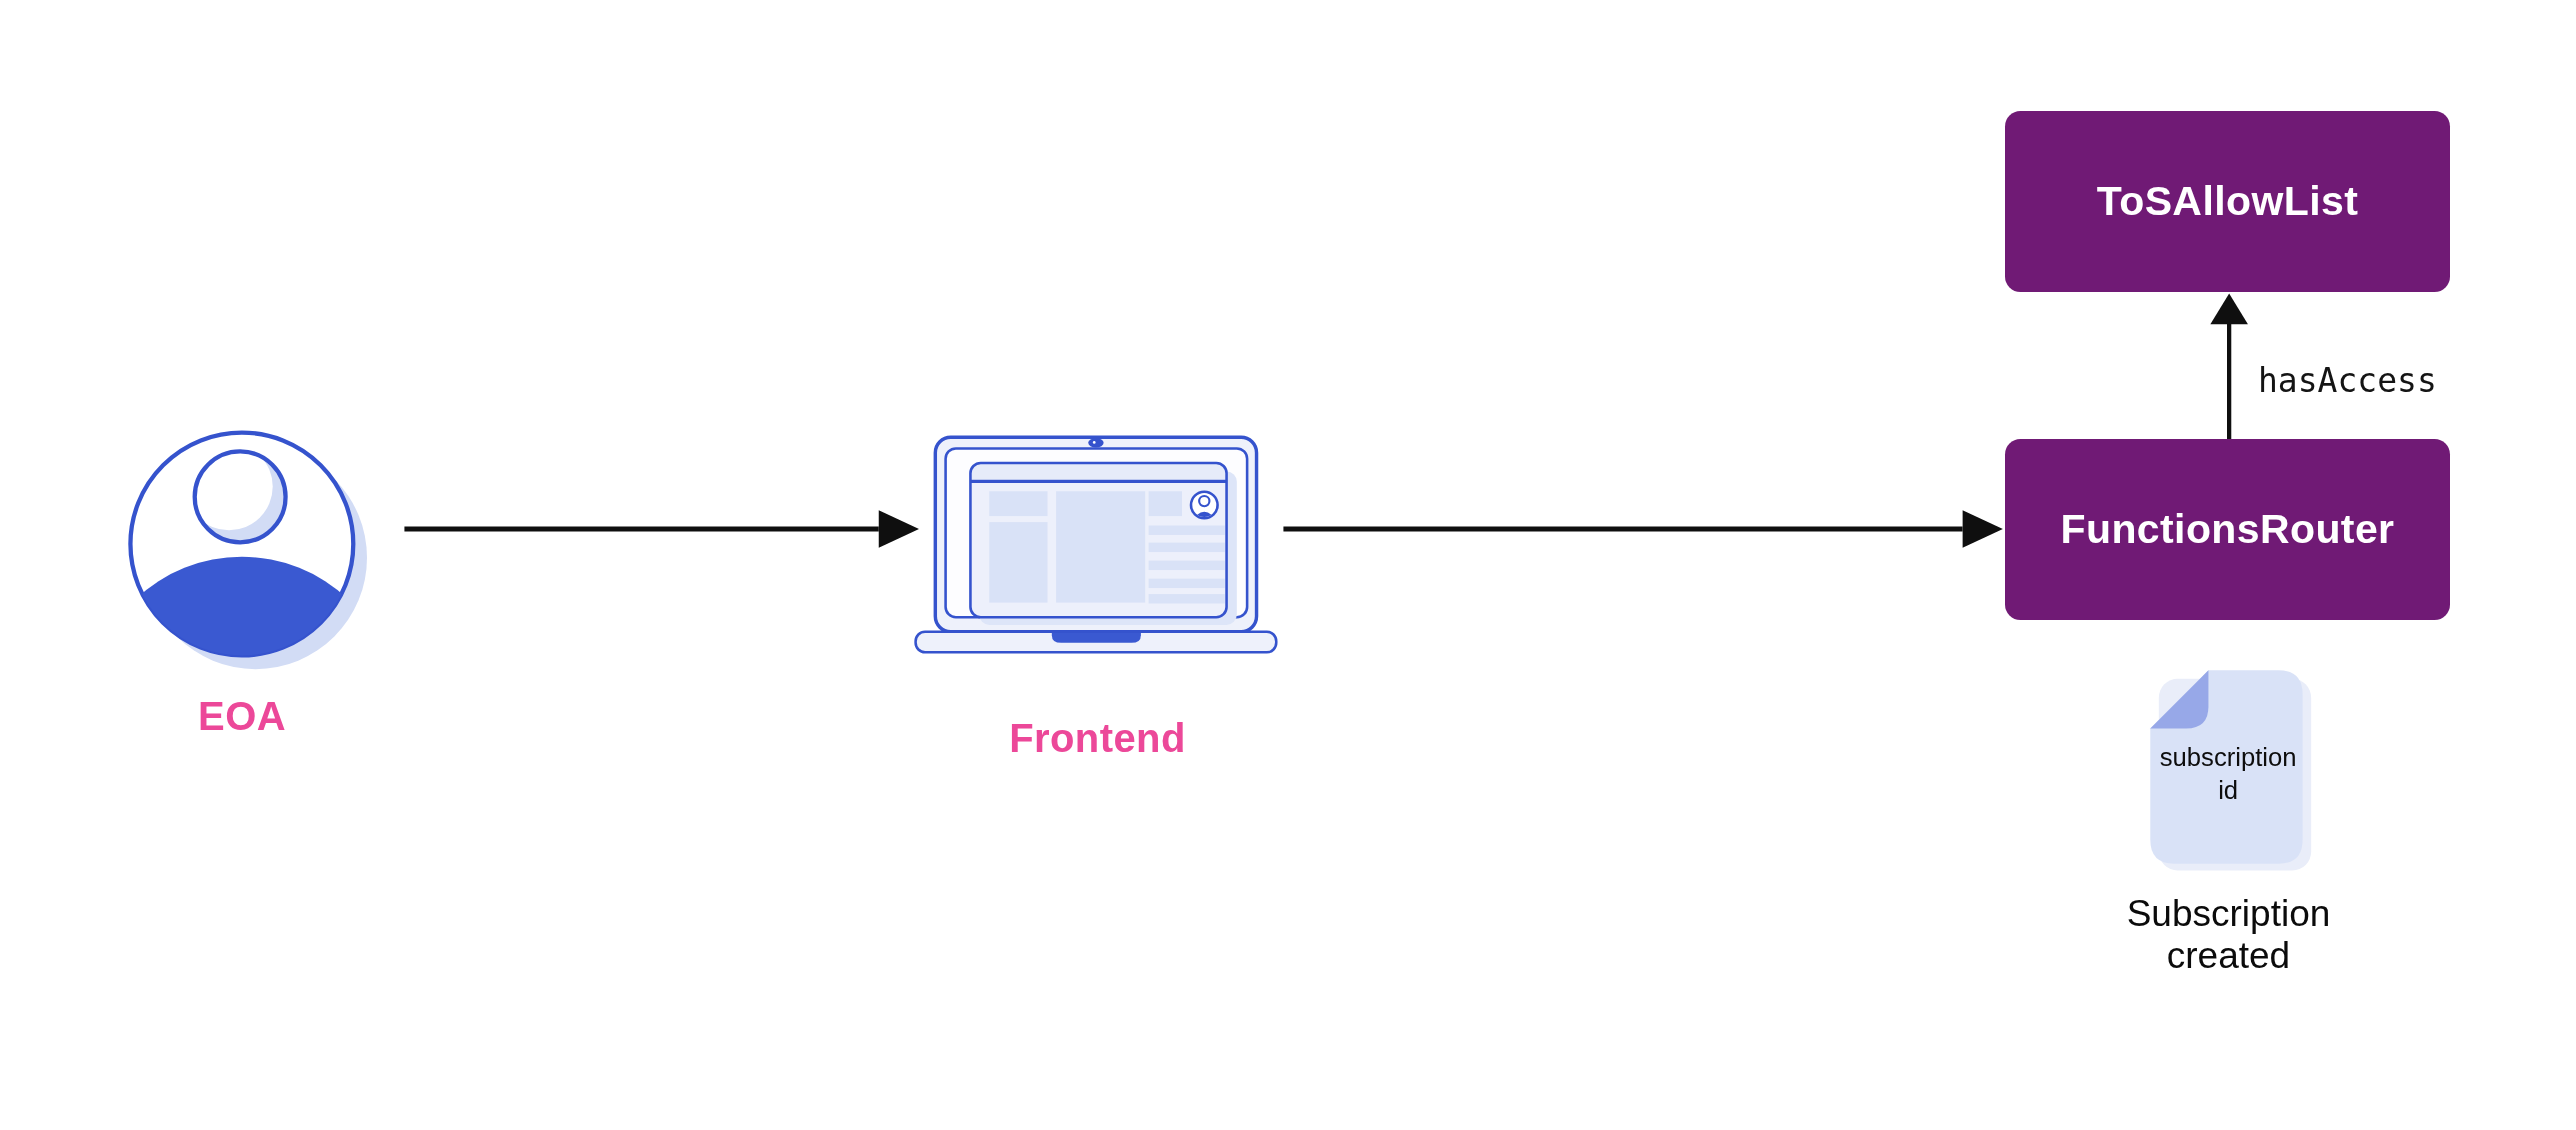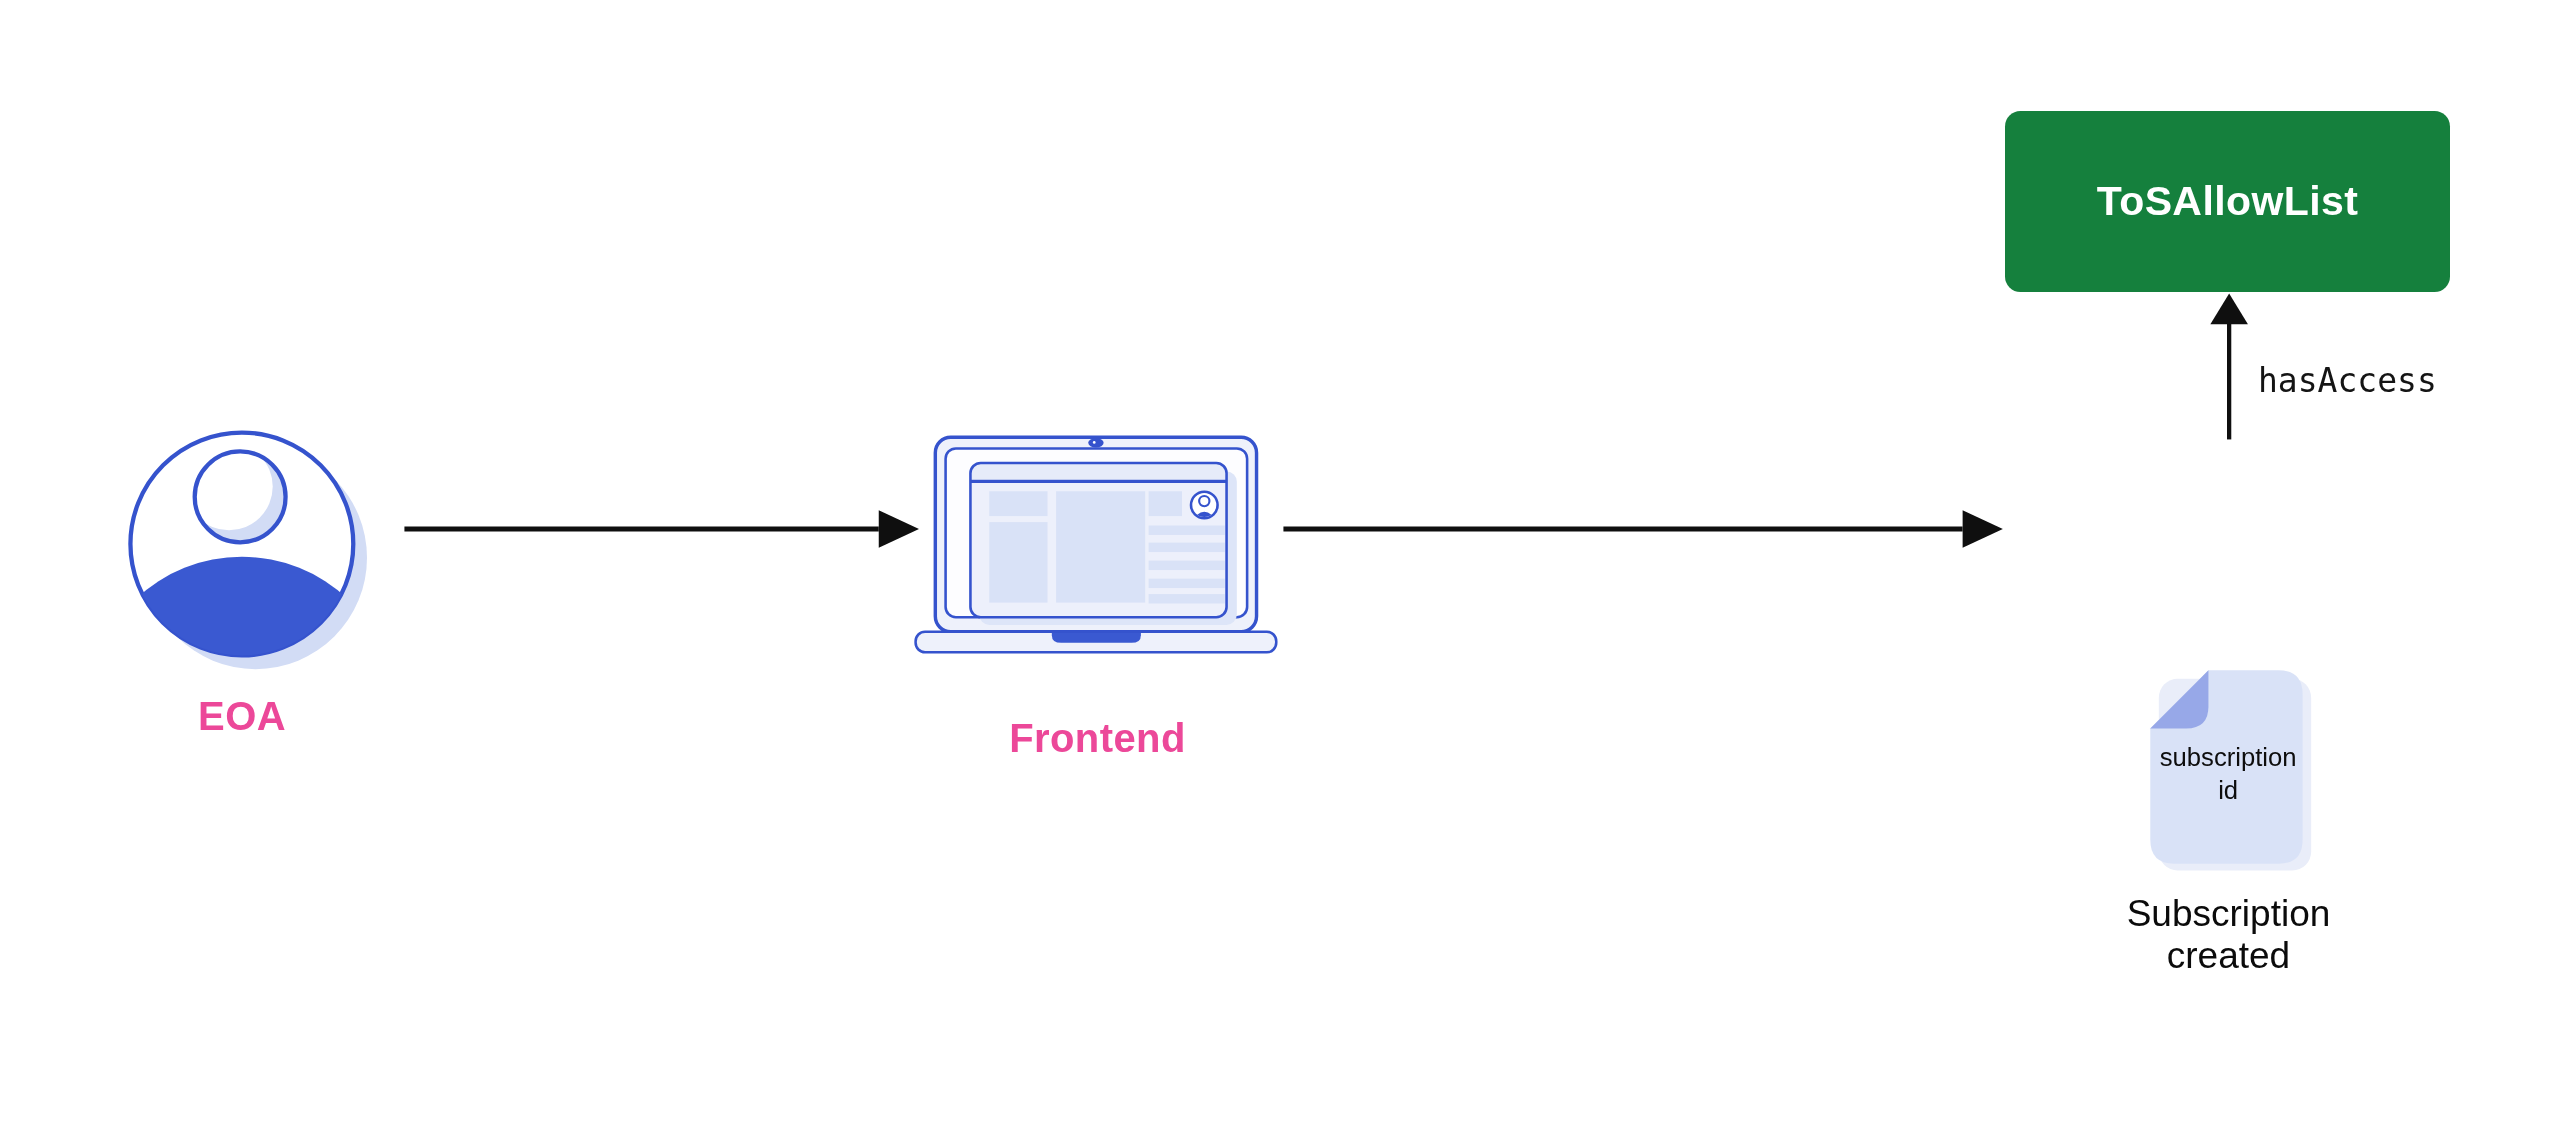--- a/index.html
+++ b/index.html
@@ -24,21 +24,21 @@
     position: absolute;
     font-family: "DejaVu Sans Mono", monospace;
     font-size: 33px;
     color: #141414;
     white-space: nowrap;
   }
   .contract-box {
     position: absolute;
     width: 445px;
     height: 181px;
-    background: #15803d;
+    background: #701a75;
     border-radius: 15.4px;
     display: flex;
     align-items: center;
     justify-content: center;
   }
   .contract-box .box-title {
     color: #ffffff;
     font-weight: 700;
     font-size: 41px;
     letter-spacing: 0.4px;
@@ -145,20 +145,23 @@
   <div class="contract-box" style="left:2005px; top:111px;">
     <span class="box-title">ToSAllowList</span>
   </div>
 
   <svg class="abs" style="left:2200px; top:290px;" width="60" height="152" viewBox="0 0 70 178">
     <line x1="34" y1="175" x2="34" y2="34" stroke="#0f0f0f" stroke-width="5"></line>
     <polygon points="12,40 56,40 34,4" fill="#0f0f0f"></polygon>
   </svg>
   <div class="edge-label" style="left:2258px; top:361px; line-height:39px;">hasAccess</div>
 
+  <div class="contract-box" style="left:2005px; top:439px;">
+    <span class="box-title">FunctionsRouter</span>
+  </div>
 
   <div class="abs" style="left:2140px; top:660px; width:184px; height:214px;">
     <svg width="184" height="214" viewBox="0 0 215 250">
 
       <rect x="22" y="22" width="178" height="224" rx="22" fill="#e9edf9"></rect>
 
       <path d="M 80 12 L 162 12 Q 190 12 190 40 L 190 210 Q 190 238 162 238 L 40 238 Q 12 238 12 210 L 12 80 Z" fill="#d9e2f7"></path>
 
       <path d="M 80 12 L 12 80 L 54 80 Q 80 80 80 54 Z" fill="#97a8e8"></path>
       <text x="103" y="124" text-anchor="middle" font-family="Liberation Sans, sans-serif" font-size="30" fill="#0d0d0d">subscription</text>

